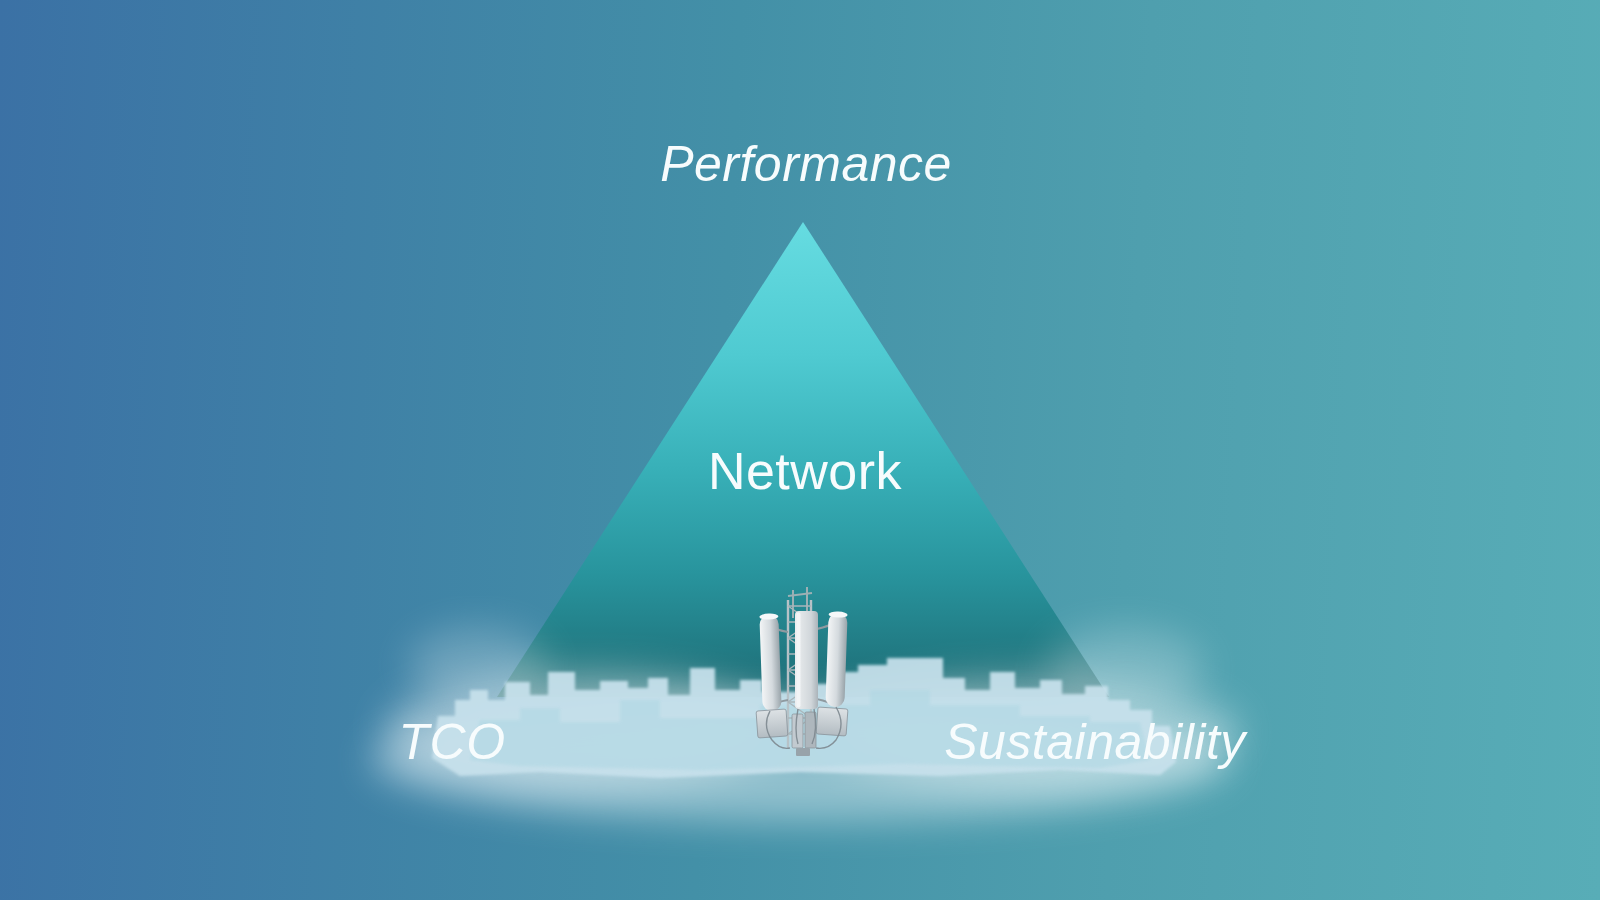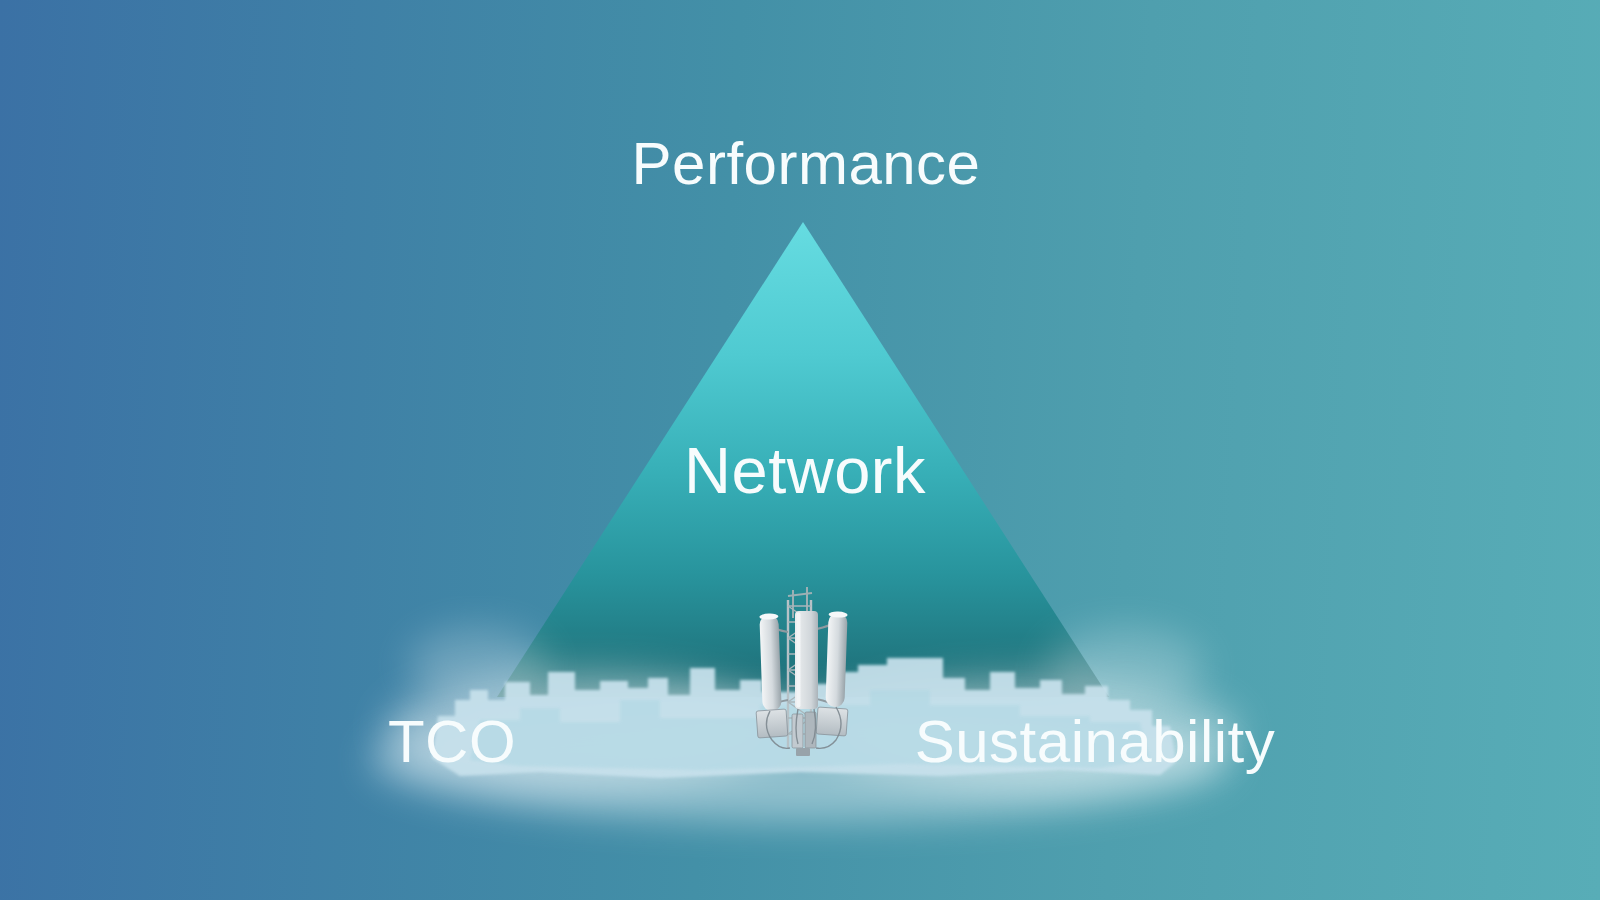--- a/index.html
+++ b/index.html
@@ -6,22 +6,22 @@
   body{width:1600px;height:900px;overflow:hidden;
        font-family:"Liberation Sans", sans-serif;}
   .stage{position:relative;width:1600px;height:900px;
          background:linear-gradient(93deg,#3b71a5 0%,#4390a7 45%,#4f9fae 70%,#58adb7 100%);}
   .triangle{position:absolute;left:497px;top:222px;width:612px;height:475px;
             clip-path:polygon(50% 0%,100% 100%,0% 100%);
             background:linear-gradient(180deg,#66dce1 0%,#4fcad1 28%,#38b0b8 52%,#28949d 74%,#1d6b74 100%);}
   .scene-svg{position:absolute;left:0;top:0;width:1600px;height:900px;}
   .label{position:absolute;color:#f7fcfd;white-space:nowrap;
          transform:translateX(-50%);text-align:center;}
-  .label-lg{font-size:60px;line-height:60px;font-weight:400;letter-spacing:0.5px;}
-  .label-center{font-size:65px;line-height:54px;font-weight:400;letter-spacing:0.5px;}
+  .label-lg{font-size:50px;line-height:60px;font-weight:400;letter-spacing:0.5px;font-style:italic;}
+  .label-center{font-size:52px;line-height:54px;font-weight:400;letter-spacing:0.5px;}
 </style>
 </head>
 <body>
 
 <div class="stage">
 
   <div class="triangle"></div>
 
   <svg class="scene-svg" viewBox="0 0 1600 900">
     <defs>

